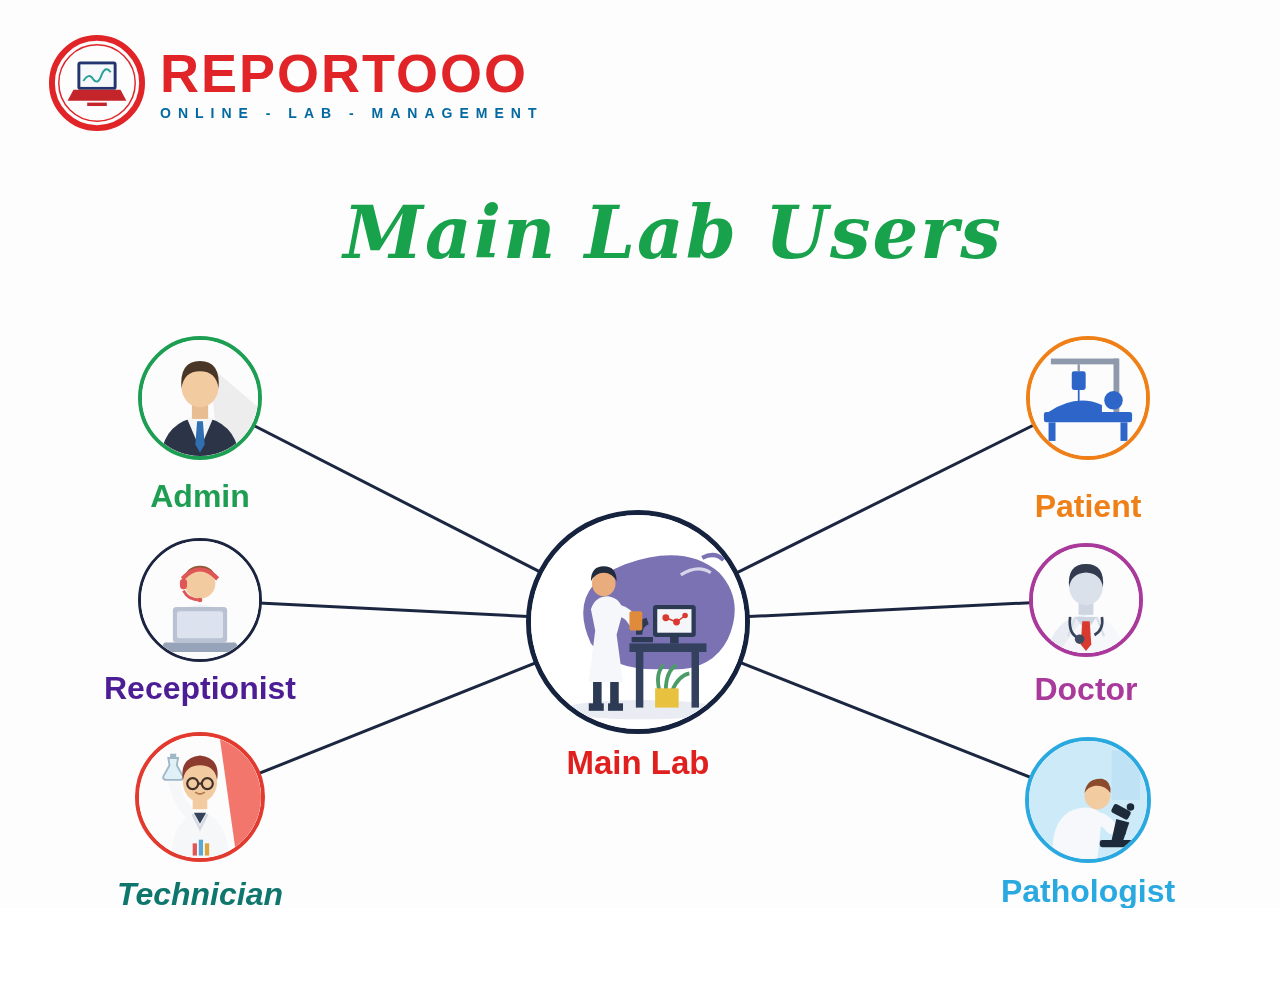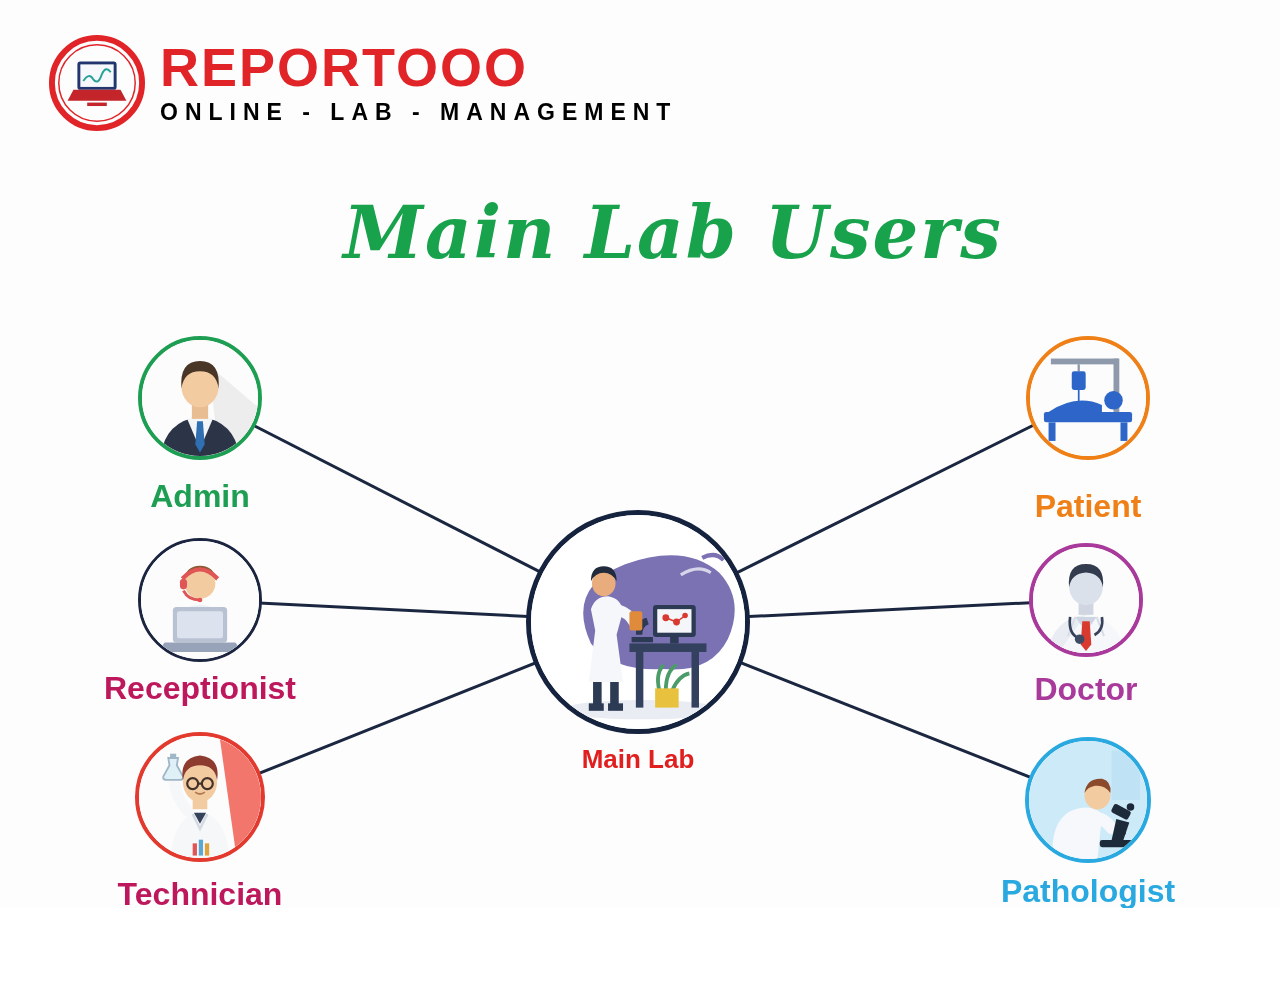--- a/index.html
+++ b/index.html
@@ -10,21 +10,21 @@
   }
 
   
   .logo { position:absolute; left:48px; top:34px; display:flex; align-items:center; gap:14px; }
   .logo-mark { width:98px; height:98px; flex:0 0 auto; }
   .brand {
     font-size:54px; font-weight:bold; color:#e02427;
     letter-spacing:2px; line-height:1.0;
   }
   .tagline {
-    margin-top:5px; font-size:23px; font-weight:bold; color:#000000;
+    margin-top:5px; font-size:14px; font-weight:bold; color:#0369a1;
     letter-spacing:7px;
   }
 
   
   .title {
     position:absolute; left:0; top:190px; width:1280px; margin:0;
     text-align:center;
     font-family:"DejaVu Serif", serif; font-style:italic; font-weight:bold;
     font-size:72px; color:#17a24b; letter-spacing:2px;padding-left:33px;
   }
@@ -43,41 +43,41 @@
     position:absolute; left:50%; transform:translateX(-50%);
     white-space:nowrap; font-weight:bold; font-size:32px;
   }
 
   .node-admin        { left:138px; top:336px; }
   .node-admin .circle        { width:124px; height:124px; border:4px solid #1e9e53; }
   .node-admin .label         { top:142px; color:#1e9e53; }
 
   .node-receptionist { left:138px; top:538px; }
   .node-receptionist .circle { width:124px; height:124px; border:3px solid #1c2540; }
-  .node-receptionist .label  { top:132px; color:#be185d; }
+  .node-receptionist .label  { top:132px; color:#4c1d95; }
 
   .node-technician   { left:135px; top:732px; }
   .node-technician .circle   { width:130px; height:130px; border:4px solid #e23a2e; }
-  .node-technician .label    { top:144px; color:#be185d; }
+  .node-technician .label    { top:144px; color:#0f766e;font-style:italic; }
 
   .node-patient      { left:1026px; top:336px; }
   .node-patient .circle      { width:124px; height:124px; border:4px solid #ef8018; }
   .node-patient .label       { top:152px; color:#ef8018; }
 
   .node-doctor       { left:1029px; top:543px; }
   .node-doctor .circle       { width:114px; height:114px; border:4px solid #a93a9b; }
   .node-doctor .label        { top:128px; color:#a93a9b; }
 
   .node-pathologist  { left:1025px; top:737px; }
   .node-pathologist .circle  { width:126px; height:126px; border:4px solid #2aa9e0; }
   .node-pathologist .label   { top:136px; color:#2aa9e0; }
 
   .node-main         { left:526px; top:510px; }
   .node-main .circle         { width:224px; height:224px; border:5px solid #16233f; }
-  .node-main .label          { top:234px; color:#e0201f; font-size:26px; }
+  .node-main .label          { top:234px; color:#e0201f; font-size:33px; }
 </style>
 </head>
 <body>
 
 <div class="canvas">
 
   <header class="logo">
     <div class="logo-mark">
       <svg viewBox="0 0 100 100">
         <circle cx="50" cy="50" r="46" fill="none" stroke="#e02427" stroke-width="6"></circle>

